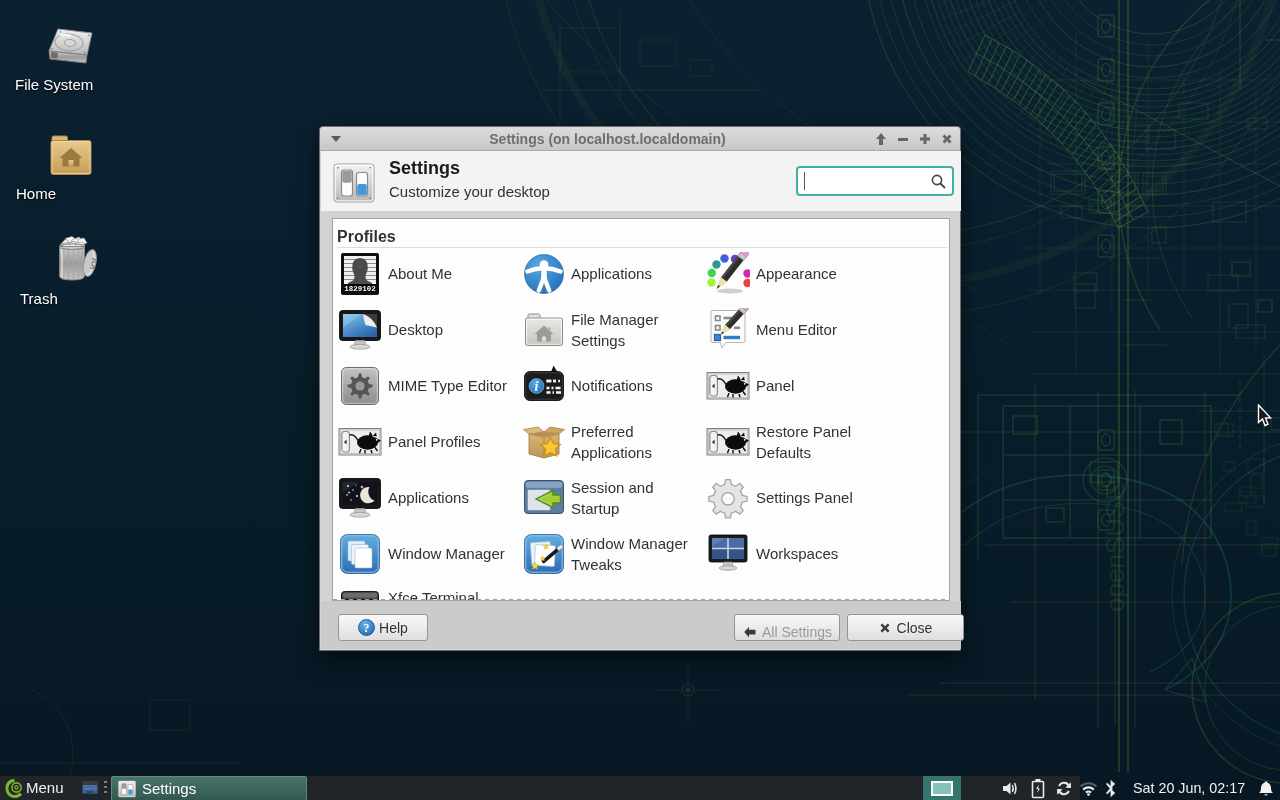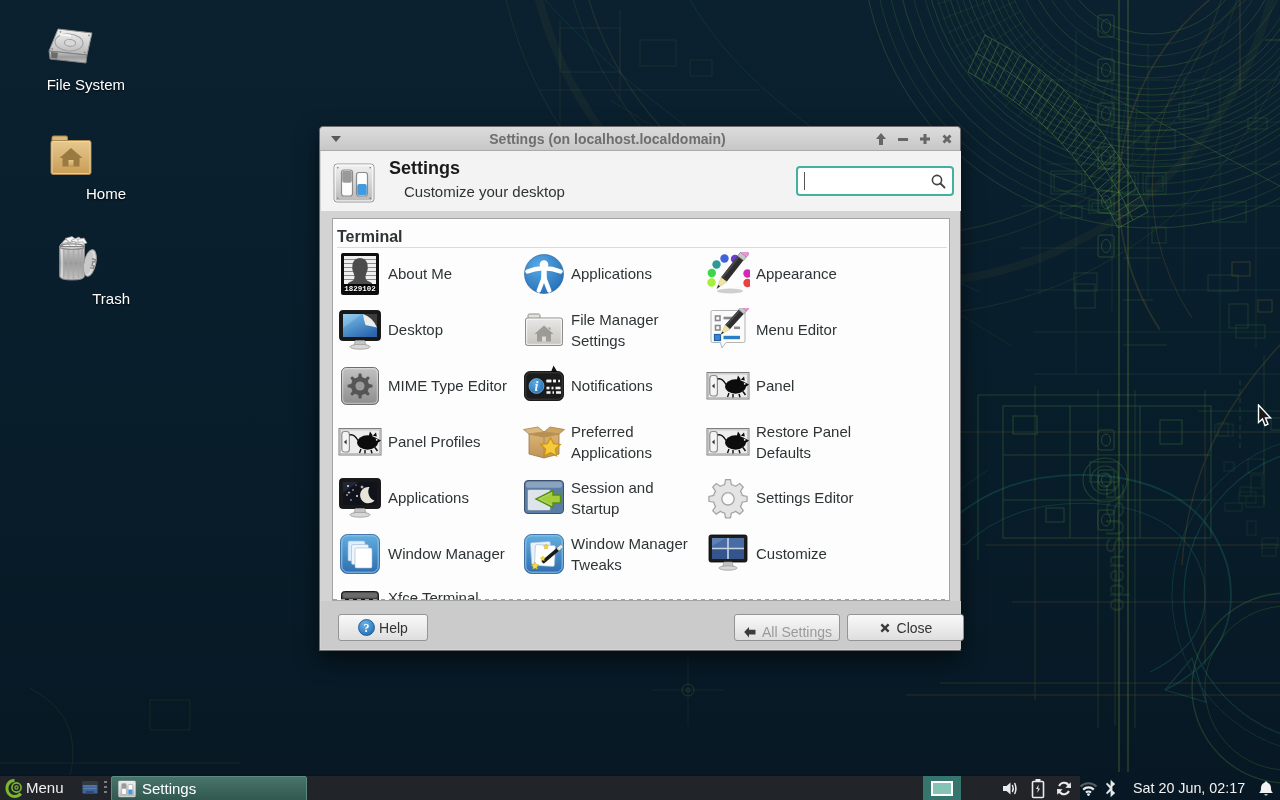--- a/index.html
+++ b/index.html
@@ -1,19 +1,19 @@
 <!DOCTYPE html>
 <html><head>
 <meta charset="utf-8">
 <style>
 * { margin:0; padding:0; box-sizing:border-box; }
 html,body { width:1280px; height:800px; overflow:hidden; }
 body { font-family:"Liberation Sans", sans-serif; position:relative; background:#0d1f2b; }
 #wall { position:absolute; left:0; top:0; width:1280px; height:800px; }
-.dicon { position:absolute; width:110px; text-align:right; color:#fff; font-size:15px; }
+.dicon { position:absolute; width:110px; text-align:left; color:#fff; font-size:15px; }
 .dicon .lbl { margin-top:6px; text-shadow:0 1px 2px rgba(0,0,0,.9); }
 .dicon svg { display:block; margin:0 auto; }
 
 
 #win { position:absolute; left:319px; top:126px; width:642px; height:525px;
   background:#d3d3d3; border:1px solid #6e6e6e; border-radius:4px 4px 0 0;
   box-shadow:0 8px 22px rgba(0,0,0,.55); }
 #titlebar { position:absolute; left:0; top:0; width:100%; height:24px;
   background:linear-gradient(#dcdcdc,#c7c7c7); border-bottom:1px solid #aaaaaa;
   border-radius:4px 4px 0 0; }
@@ -618,31 +618,31 @@
       </svg>
     <svg style="position:absolute;left:619px;top:4px" width="16" height="16" viewBox="0 0 16 16">
         <path d="M3.5 5.5 L5.5 3.5 L8 6 L10.5 3.5 L12.5 5.5 L10 8 L12.5 10.5 L10.5 12.5 L8 10 L5.5 12.5 L3.5 10.5 L6 8 Z" fill="#666"></path>
       </svg>
   </div>
   <div id="header">
     <svg style="position:absolute;left:12px;top:12px" width="42" height="40" viewBox="0 0 42 40">
         <use href="#sym-xfsettings"></use>
       </svg>
     <div style="position:absolute;left:68px;top:7px;font-size:18px;font-weight:bold;color:#1a1a1a;">Settings</div>
-    <div style="position:absolute;left:68px;top:32px;font-size:15px;color:#2e3436;margin-left:15px;">Customize your desktop</div>
+    <div style="position:absolute;left:68px;top:32px;font-size:15px;color:#2e3436;">Customize your desktop</div>
     <div style="position:absolute;left:475px;top:15px;width:158px;height:30px;background:#fff;border:2px solid #44b0a2;border-radius:4px;">
       <div style="position:absolute;left:6px;top:4px;width:1px;height:18px;background:#555;"></div>
       <svg style="position:absolute;right:5px;top:5px" width="17" height="17" viewBox="0 0 17 17">
           <circle cx="7" cy="7" r="4.6" fill="none" stroke="#444" stroke-width="1.6"></circle>
           <line x1="10.5" y1="10.5" x2="14.5" y2="14.5" stroke="#444" stroke-width="1.8" stroke-linecap="round"></line>
         </svg>
     </div>
   </div>
   <div id="listframe">
-    <div style="position:absolute;left:4px;top:9px;font-size:16px;font-weight:bold;color:#2e3436;">Terminal</div>
+    <div style="position:absolute;left:4px;top:9px;font-size:16px;font-weight:bold;color:#2e3436;">Profiles</div>
     <div style="position:absolute;left:4px;top:28px;width:610px;height:1px;background:#dcdcdc;"></div>
     <div id="grid">
       <svg class="gicon" style="left:5px;top:33px" viewBox="0 0 44 44" id="g-aboutme">
           <use href="#sym-aboutme"></use>
         </svg>
       <div class="gridlbl" style="left:55px;top:44px">About Me</div>
       <svg class="gicon" style="left:189px;top:33px" viewBox="0 0 44 44" id="g-access">
           <use href="#sym-access"></use>
         </svg>
       <div class="gridlbl" style="left:238px;top:44px">Applications</div>
@@ -694,34 +694,34 @@
           <use href="#sym-saver"></use>
         </svg>
       <div class="gridlbl" style="left:55px;top:268px">Applications</div>
       <svg class="gicon" style="left:189px;top:257px" viewBox="0 0 44 44" id="g-session">
           <use href="#sym-session"></use>
         </svg>
       <div class="gridlbl" style="left:238px;top:258px">Session and<br>Startup</div>
       <svg class="gicon" style="left:373px;top:257px" viewBox="0 0 44 44" id="g-seted">
           <use href="#sym-seted"></use>
         </svg>
-      <div class="gridlbl" style="left:423px;top:268px">Settings Editor</div>
+      <div class="gridlbl" style="left:423px;top:268px">Settings Panel</div>
 
       <svg class="gicon" style="left:5px;top:313px" viewBox="0 0 44 44" id="g-wm">
           <use href="#sym-wm"></use>
         </svg>
       <div class="gridlbl" style="left:55px;top:324px">Window Manager</div>
       <svg class="gicon" style="left:189px;top:313px" viewBox="0 0 44 44" id="g-wmt">
           <use href="#sym-wmt"></use>
         </svg>
       <div class="gridlbl" style="left:238px;top:314px">Window Manager<br>Tweaks</div>
       <svg class="gicon" style="left:373px;top:313px" viewBox="0 0 44 44" id="g-wspace">
           <use href="#sym-wspace"></use>
         </svg>
-      <div class="gridlbl" style="left:423px;top:324px">Customize</div>
+      <div class="gridlbl" style="left:423px;top:324px">Workspaces</div>
 
       <svg class="gicon" style="left:5px;top:367px" viewBox="0 0 44 44" id="g-term">
           <use href="#sym-term"></use>
         </svg>
       <div class="gridlbl" style="left:55px;top:368px">Xfce Terminal</div>
     </div>
     <div style="position:absolute;left:0px;top:380px;width:616px;height:1px;background-image:repeating-linear-gradient(90deg,#9f9f9f 0 4px,transparent 4px 8px);"></div>
   </div>
   <div id="footer">
     <div class="btn" style="left:17px;top:13px;width:90px;">

